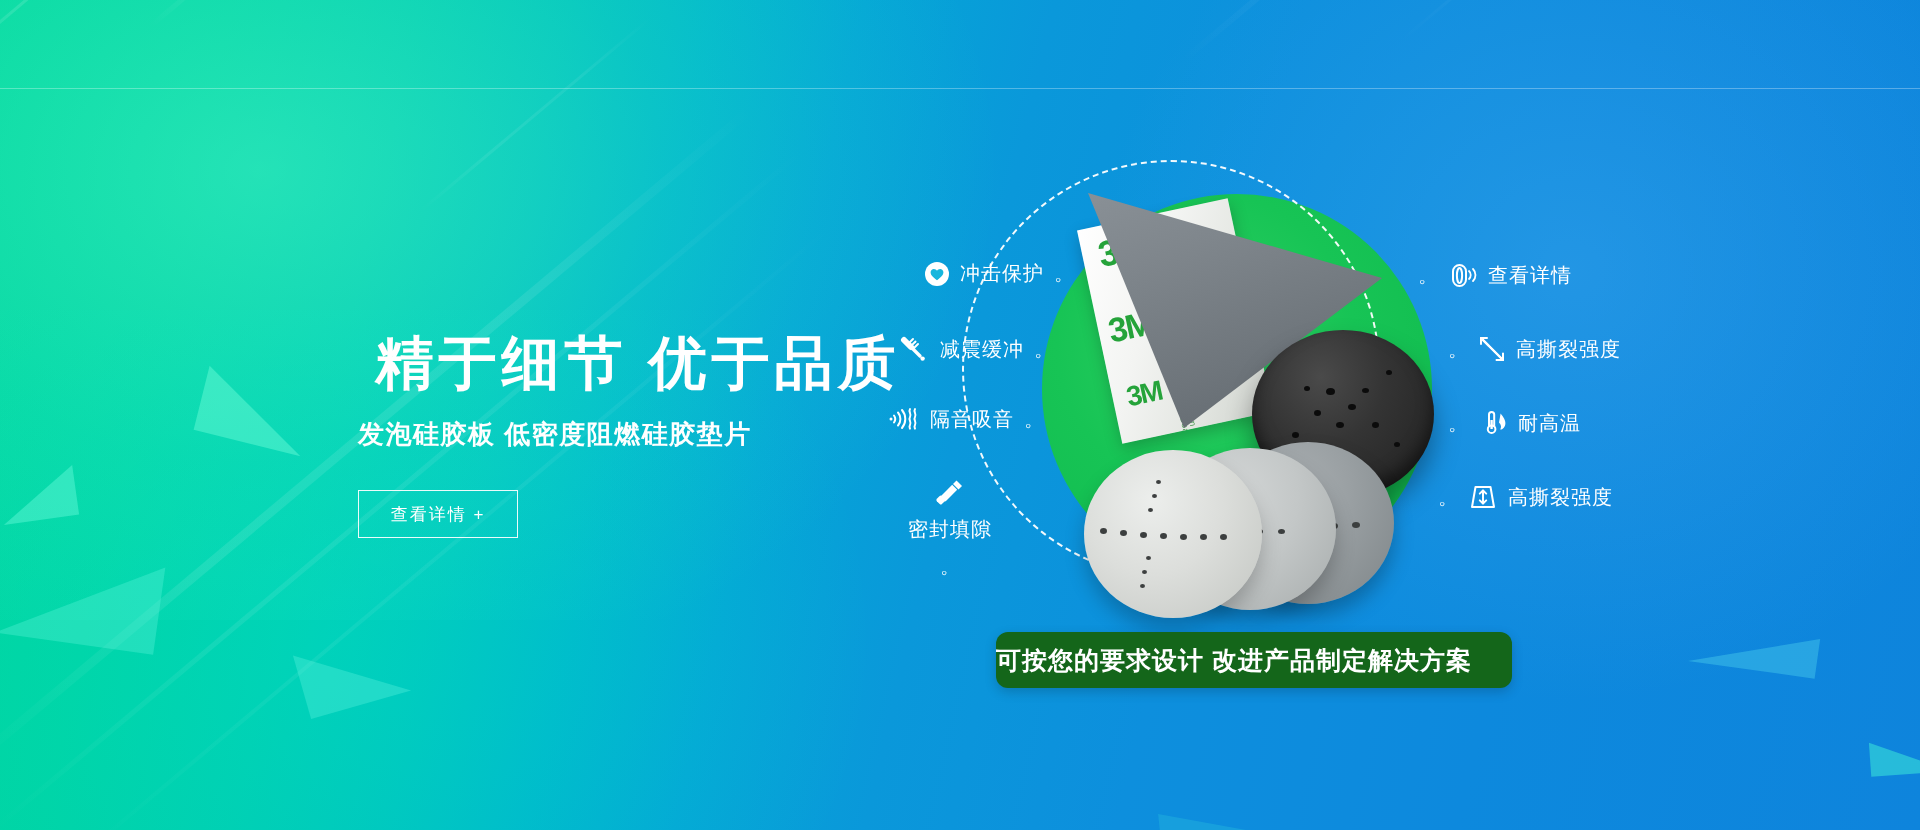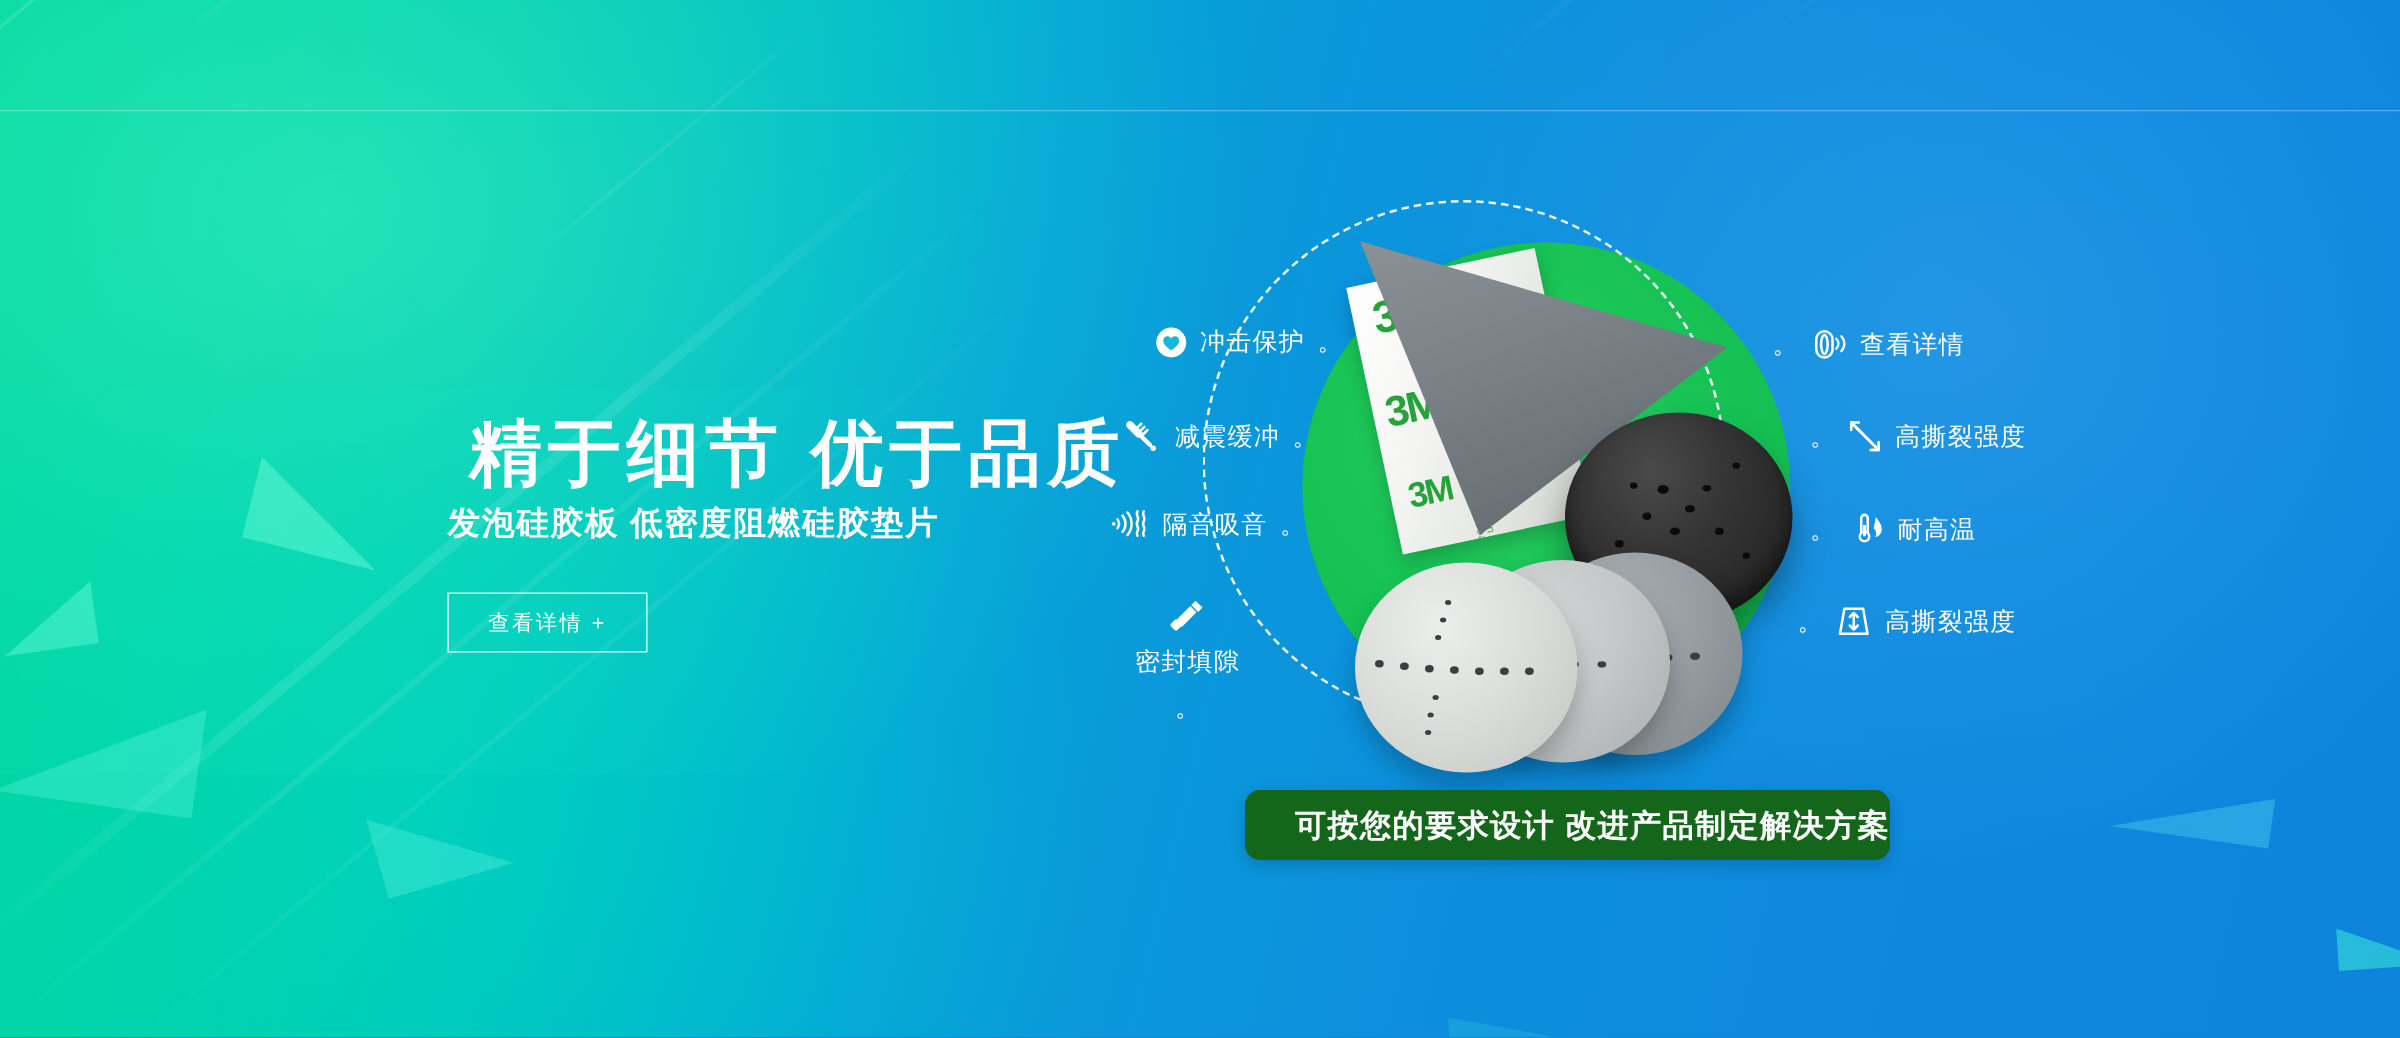--- a/index.html
+++ b/index.html
@@ -96,21 +96,21 @@
        border-left:0 solid transparent; border-right:150px solid transparent;
        border-bottom:44px solid rgba(60,225,225,.22); transform:rotate(-6deg);}
 
   
   .copy{ position:absolute; left:358px; top:326px; width:560px; }
   .headline{
     font-size:58px; font-weight:700; color:#ffffff;
     letter-spacing:5px; line-height:74px; white-space:nowrap;text-align:center;
   }
   .subline{
-    margin-top:0;
+    margin-top:16px;
     font-size:26px; font-weight:700; color:#ffffff;
     letter-spacing:1.5px; line-height:36px; white-space:nowrap;
   }
   .cta{
     display:inline-flex; align-items:center; justify-content:center;
     margin-top:38px;
     width:160px; height:48px;
     border:1px solid rgba(255,255,255,.92);
     color:#ffffff; font-size:17px; letter-spacing:2px;
     background:transparent; cursor:pointer;
@@ -221,21 +221,21 @@
   .f-r1{ left:1418px; top:260px; }
   .f-r2{ left:1448px; top:335px; }
   .f-r3{ left:1448px; top:408px; }
   .f-r4{ left:1438px; top:482px; }
 
   
   .pill{
     position:absolute; left:996px; top:632px;
     width:516px; height:56px; border-radius:12px;
     background:#14661a;
-    display:flex; align-items:center; justify-content:flex-end;
+    display:flex; align-items:center; justify-content:flex-start;
     box-shadow:0 4px 12px rgba(0,0,0,.18);
   }
   .pill .pill-txt{
     color:#ffffff; font-size:25px; font-weight:700; letter-spacing:1px; white-space:nowrap;
   }
 </style>
 </head>
 <body>
 
 <div id="stage">

